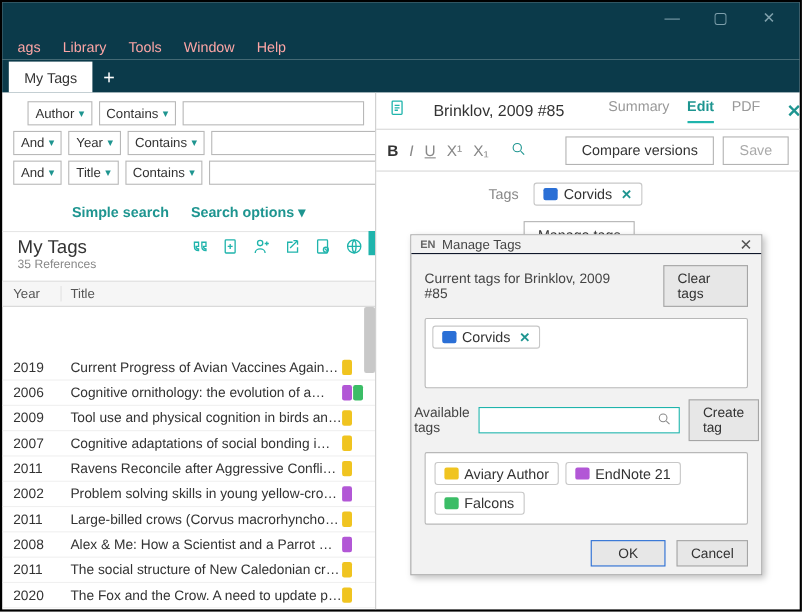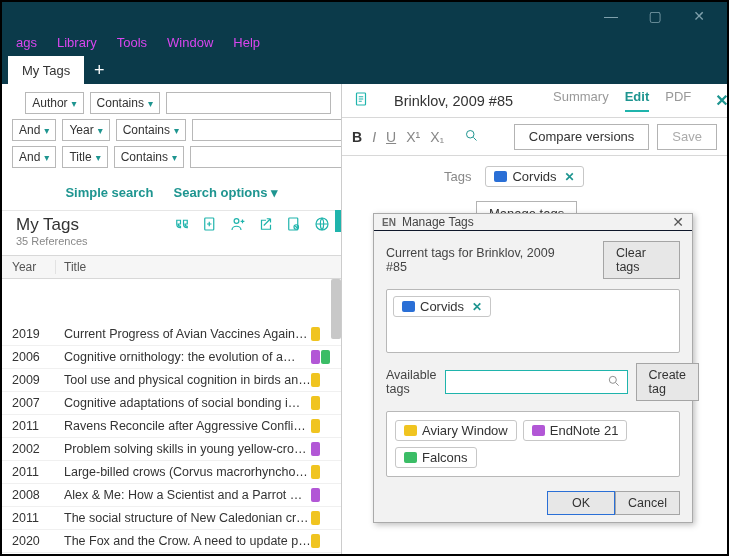--- a/index.html
+++ b/index.html
@@ -3,21 +3,21 @@
 <meta charset="utf-8">
 <style>
 * { box-sizing: border-box; margin: 0; padding: 0; font-family: "Segoe UI", Arial, sans-serif; }
 body { background: #000; width: 729px; height: 556px; overflow: hidden; position: relative; font-size: 13px; color: #333; }
 .window { position: absolute; left: 2px; top: 2px; right: 2px; bottom: 2px; background: #fff; display: flex; flex-direction: column; }
 
 .titlebar { height: 28px; background: #0b3a4a; display: flex; justify-content: flex-end; align-items: center; padding-right: 6px; }
 .winbtn { width: 44px; height: 28px; display: flex; align-items: center; justify-content: center; color: #7fa0ac; font-size: 14px; cursor: pointer; }
 
 .menubar { height: 24px; background: #0b3a4a; display: flex; align-items: center; padding-left: 4px; gap: 0; }
-.menubar span { color: #d946ef; padding: 3px 10px; font-size: 13px; cursor: pointer; }
+.menubar span { color: #fca5a5; padding: 3px 10px; font-size: 13px; cursor: pointer; }
 
 .tabbar { height: 30px; background: #0b3a4a; display: flex; align-items: flex-end; }
 .tab-active { background: #fff; height: 28px; display: flex; align-items: center; padding: 0 14px; font-size: 13px; color: #333; border-radius: 0; margin-left: 6px; }
 .tab-add { width: 30px; height: 28px; display: flex; align-items: center; justify-content: center; color: #fff; font-size: 18px; cursor: pointer; }
 
 .content { flex: 1; display: flex; overflow: hidden; }
 .left { width: 340px; border-right: 1px solid #ccc; display: flex; flex-direction: column; overflow: hidden; }
 .right { flex: 1; position: relative; display: flex; flex-direction: column; }
 
 .search-area { padding: 8px 10px 4px 10px; }
@@ -76,26 +76,26 @@
 
 .dialog { position: absolute; left: 373px; top: 213px; width: 320px; height: 310px; background: #f2f2f2; border: 1px solid #aaa; box-shadow: 2px 2px 6px rgba(0,0,0,0.25); display: flex; flex-direction: column; }
 .dlg-title { height: 26px; display: flex; align-items: center; padding: 0 8px; font-size: 12px; color: #444; border-bottom: 1px solid #0f172a; background: #f2f2f2; }
 .dlg-title .en { font-weight: bold; font-size: 10px; margin-right: 6px; color: #666; }
 .dlg-close { margin-left: auto; font-size: 14px; cursor: pointer; color: #555; }
 .dlg-body { flex: 1; padding: 10px 12px; display: flex; flex-direction: column; gap: 10px; }
 .dlg-row1 { display: flex; justify-content: space-between; align-items: center; gap: 44px; }
 .dlg-label { font-size: 12.5px; color: #444; }
 .dlg-btn { border: 1px solid #a5a5a5; background: #e7e7e7; padding: 4px 12px; font-size: 12.5px; cursor: pointer; }
 .current-box { border: 1px solid #b8b8b8; background: #fff; height: 64px; padding: 6px; border-radius: 2px; }
-.avail-row { display: flex; align-items: center; gap: 8px; }
+.avail-row { display: flex; align-items: center; gap: 8px; justify-content: center; }
 .avail-search { flex: 1; border: 1.5px solid #1fb4ac; height: 24px; display: flex; align-items: center; padding: 0 6px; background: #fff; }
 .avail-search input { border: none; outline: none; flex: 1; font-size: 12px; }
 .avail-search .mag { color: #888; font-size: 13px; }
 .avail-box { border: 1px solid #b8b8b8; background: #fff; padding: 8px; display: flex; gap: 6px; flex-wrap: wrap; border-radius: 2px; }
-.dlg-footer { display: flex; justify-content: flex-end; gap: 0; padding-top: 4px; }
+.dlg-footer { display: flex; justify-content: flex-end; gap: 10px; padding-top: 4px; }
 .dlg-ok { border: 1.5px solid #2a6fd6; background: #e7e7e7; padding: 4px 24px; font-size: 12.5px; cursor: pointer; }
 
 svg.ico { width: 18px; height: 18px; stroke: #1fb4ac; fill: none; stroke-width: 1.6; }
 svg.ico-sm { width: 14px; height: 14px; stroke: #888; fill: none; stroke-width: 1.6; }
 </style>
 </head>
 <body>
 
 <div class="window">
 
@@ -368,21 +368,21 @@
         <span class="mag"><svg class="ico-sm" viewBox="0 0 24 24">
               <circle cx="10" cy="10" r="6"></circle>
               <path d="M15 15l5 5"></path>
             </svg></span>
       </div>
       <span class="dlg-btn">Create tag</span>
     </div>
     <div class="avail-box" id="avail-box">
         <span class="tag-chip">
           <span class="tag-sw" style="background: rgb(240, 196, 32);"></span>
-          <span>Aviary Window</span>
+          <span>Aviary Author</span>
         </span>
         <span class="tag-chip">
           <span class="tag-sw" style="background: rgb(178, 87, 214);"></span>
           <span>EndNote 21</span>
         </span>
         <span class="tag-chip">
           <span class="tag-sw" style="background: rgb(59, 189, 102);"></span>
           <span>Falcons</span>
         </span>
       </div>

